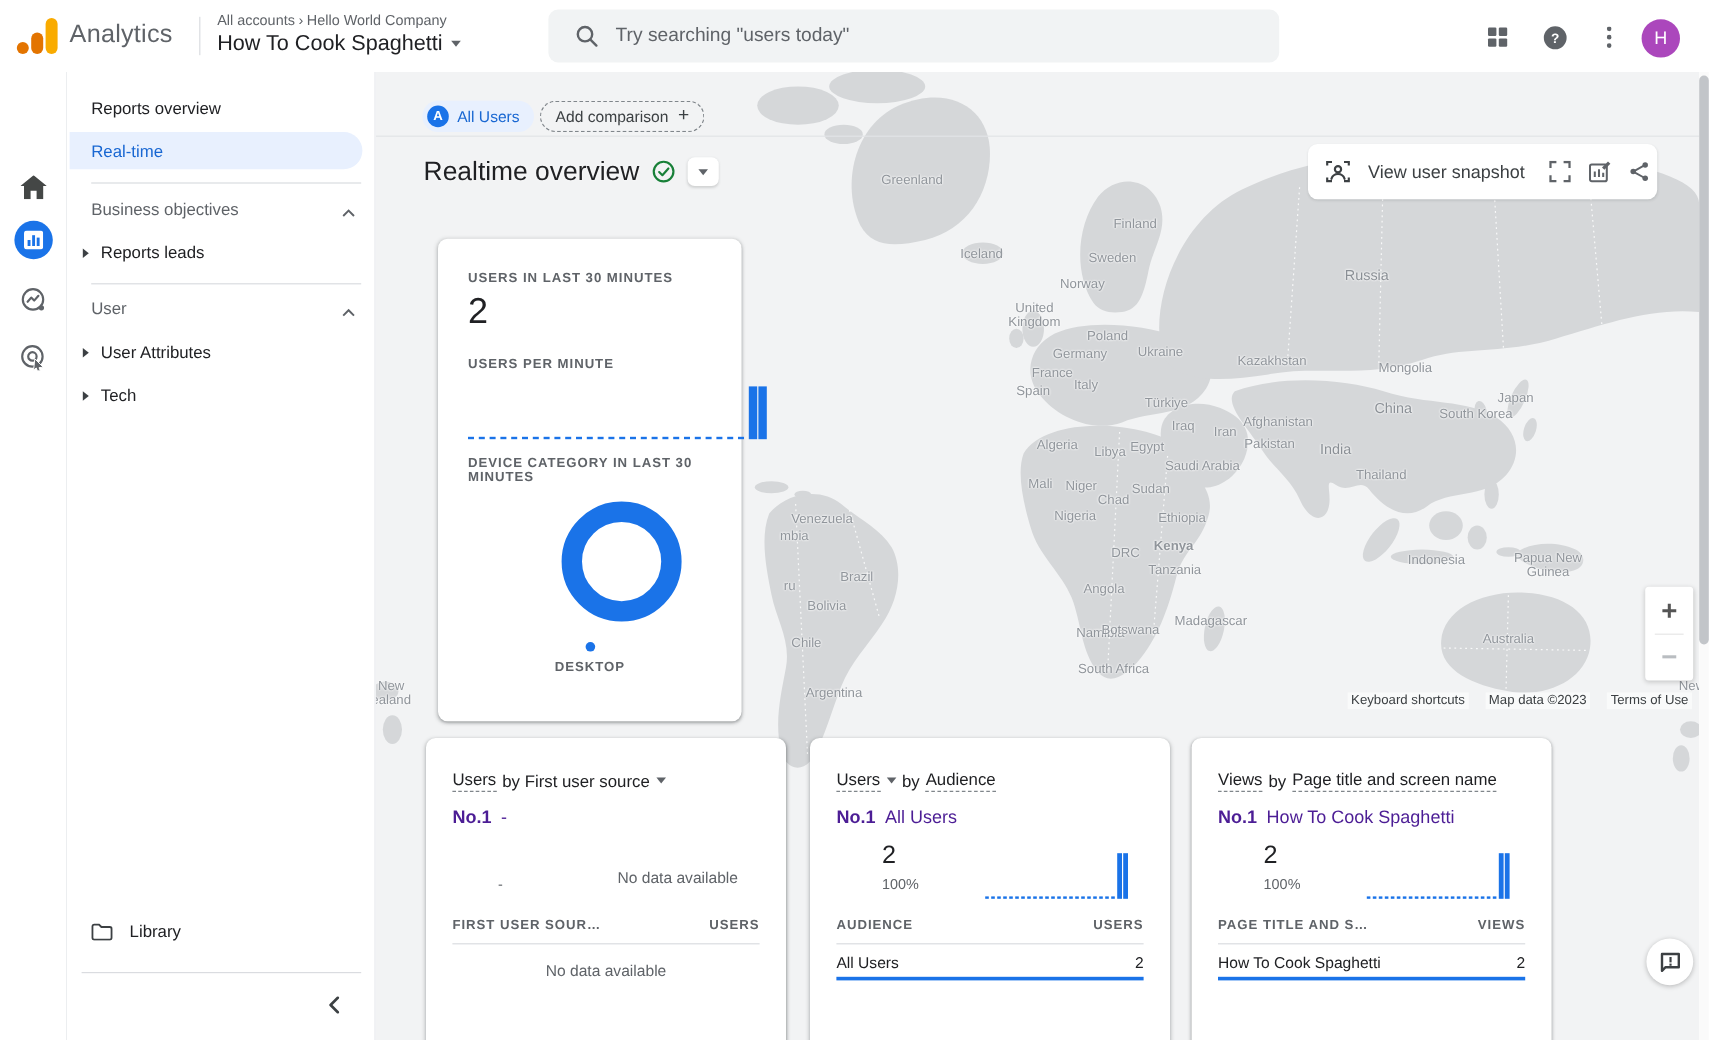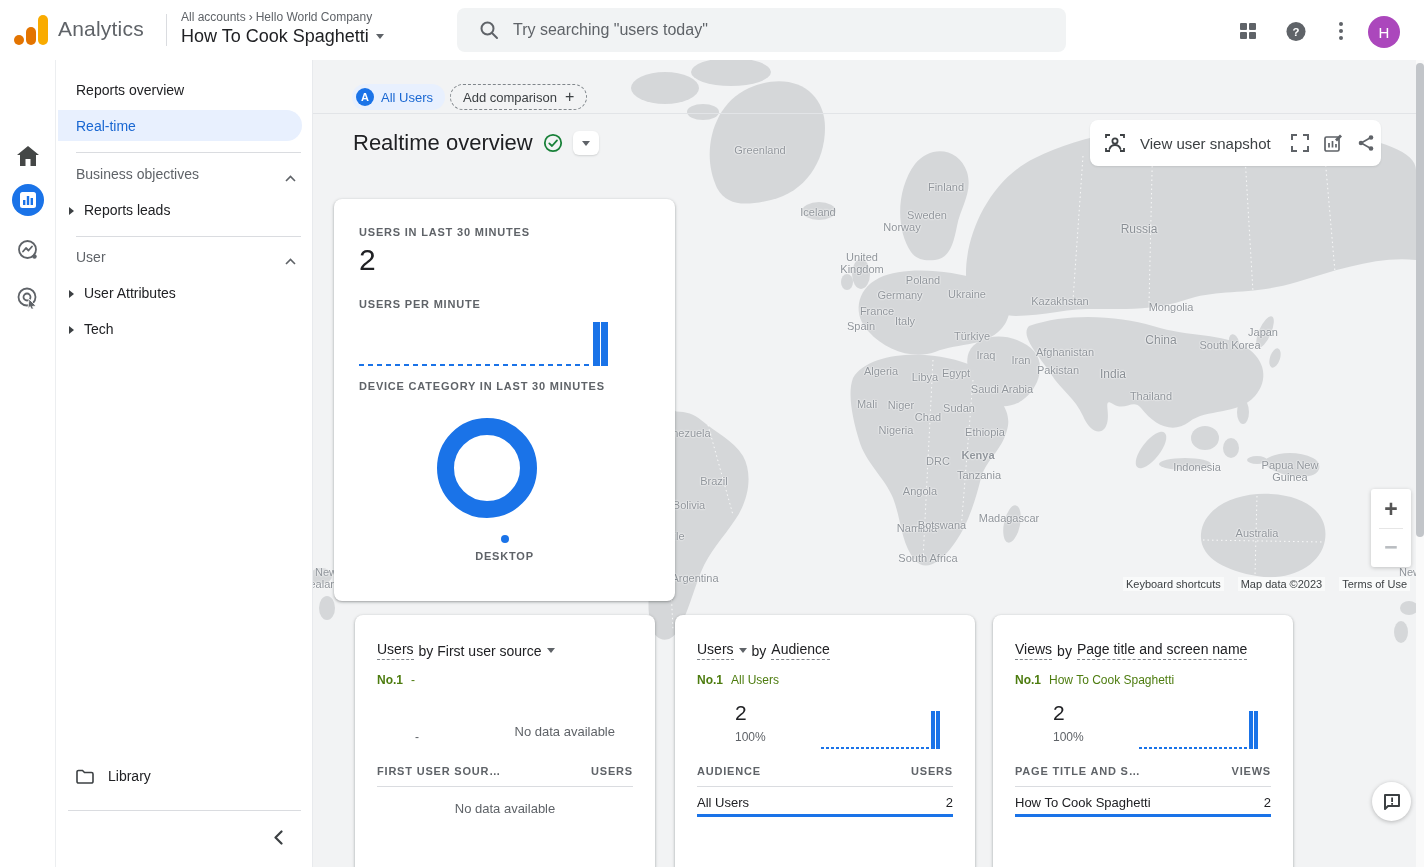--- a/index.html
+++ b/index.html
@@ -55,35 +55,35 @@
 
   .rt-title-row { position:absolute; left:40px; top:70px; display:flex; align-items:center; gap:10px; }
   .rt-title { font-size:22px; color:#202124; white-space:nowrap; text-shadow:0 0 3px rgba(255,255,255,.8); }
   .title-caret-pill { width:26px; height:24px; background:#fff; border-radius:6px; display:flex; align-items:center; justify-content:center; box-shadow:0 1px 2px rgba(60,64,67,.18); cursor:pointer; }
 
   .snapshot-bar { position:absolute; left:777px; top:60px; width:291px; height:46px; background:#fff; border-radius:8px; display:flex; align-items:center; padding:0 14px; gap:14px; box-shadow:0 1px 2px rgba(60,64,67,.12); }
   .snapshot-bar .lbl { font-size:15px; color:#3c4043; white-space:nowrap; cursor:pointer; }
   .sbicon { width:22px; height:22px; display:flex; align-items:center; justify-content:center; cursor:pointer; }
 
   .card { position:absolute; background:#fff; border-radius:8px; box-shadow:0 1px 2px rgba(60,64,67,.3),0 1px 3px 1px rgba(60,64,67,.15); }
-  #card-rt { left:21px; top:139px; width:341px; height:402px;text-decoration:underline; }
+  #card-rt { left:52px; top:139px; width:253px; height:402px;text-decoration:underline; }
   .ov-label { position:absolute; left:25px; font-size:11px; font-weight:bold; letter-spacing:.8px; color:#5f6368; }
   .big-num { position:absolute; left:25px; font-size:30px; color:#202124; }
   .barchart { position:absolute; display:flex; align-items:flex-end; }
   .barchart div { background:#1a73e8; }
   .donut { position:absolute; left:103px; top:219px; width:100px; height:100px; border:17px solid #1a73e8; border-radius:50%; }
   .legend-row { position:absolute; left:0; top:336px; width:100%; display:flex; align-items:center; justify-content:center; gap:7px;flex-direction:column; }
   .legend-dot { width:8px; height:8px; border-radius:50%; background:#1a73e8; }
   .legend-name { font-size:11px; font-weight:bold; letter-spacing:.8px; color:#5f6368; }
   .legend-pct { position:absolute; left:0; top:352px; width:100%; text-align:center; font-size:21px; color:#3c4043; }
 
   .dimcard { top:555px; width:300px; height:280px; }
   .dim-title { position:absolute; left:22px; top:26px; font-size:14px; color:#202124; white-space:nowrap; display:flex; align-items:center; gap:5px; }
   .dashed-u { border-bottom:1px dashed #80868b; padding-bottom:2px; cursor:pointer; }
-  .rank-row { position:absolute; left:22px; top:58px; font-size:12px; color:#4d7c0f; white-space:nowrap; }
+  .rank-row { position:absolute; left:22px; top:58px; font-size:15px; color:#4c1d95; white-space:nowrap; }
   .rank-row b { font-weight:bold; margin-right:8px; }
   .dim-val { position:absolute; left:60px; top:86px; font-size:21px; color:#202124; }
   .dim-pct { position:absolute; left:60px; top:115px; font-size:12px; color:#5f6368; }
   .spark { position:absolute; left:146px; top:96px; width:122px; height:38px; }
   .tbl-head { position:absolute; left:22px; right:22px; top:150px; display:flex; justify-content:space-between; font-size:11px; font-weight:bold; letter-spacing:.8px; color:#5f6368; }
   .tbl-head-border { position:absolute; left:22px; right:22px; top:171px; height:1px; background:#dadce0; }
   .tbl-row { position:absolute; left:22px; right:22px; top:180px; display:flex; justify-content:space-between; font-size:13px; color:#202124; }
   .tbl-bar { position:absolute; left:22px; right:22px; top:199px; height:3px; background:#1a73e8; }
   .empty-center { position:absolute; left:0; width:100%; text-align:center; font-size:13px; color:#5f6368; }
   .empty-right { position:absolute; right:40px; top:109px; font-size:13px; color:#5f6368; }
@@ -154,21 +154,21 @@
         <path d="M890,480 L1010,482"></path>
         <path d="M350,360 L360,570"></path>
       <path d="M395,365 L420,455"></path>
     </g>
   </svg>
   <div style="position:absolute;left:0;top:0;width:1103px;height:807px;pointer-events:none;">
       <div class="map-label" style="left: 447px; top: 90px;">Greenland</div>
       <div class="map-label" style="left: 505px; top: 152px;">Iceland</div>
       <div class="map-label" style="left: 633px; top: 127px;">Finland</div>
       <div class="map-label" style="left: 614px; top: 155px;">Sweden</div>
-      <div class="map-label" style="left: 589px; top: 167px; text-align: center;">Norway</div>
+      <div class="map-label" style="left: 589px; top: 177px; text-align: center;">Norway</div>
       <div class="map-label" style="left: 549px; top: 203px;">United
 Kingdom</div>
       <div class="map-label big" style="left: 826px; top: 169px;">Russia</div>
       <div class="map-label" style="left: 610px; top: 220px;">Poland</div>
       <div class="map-label" style="left: 587px; top: 235px;">Germany</div>
       <div class="map-label" style="left: 654px; top: 234px;">Ukraine</div>
       <div class="map-label" style="left: 747px; top: 241px;">Kazakhstan</div>
       <div class="map-label" style="left: 858px; top: 247px;">Mongolia</div>
       <div class="map-label" style="left: 564px; top: 251px;">France</div>
       <div class="map-label" style="left: 592px; top: 261px;">Italy</div>

